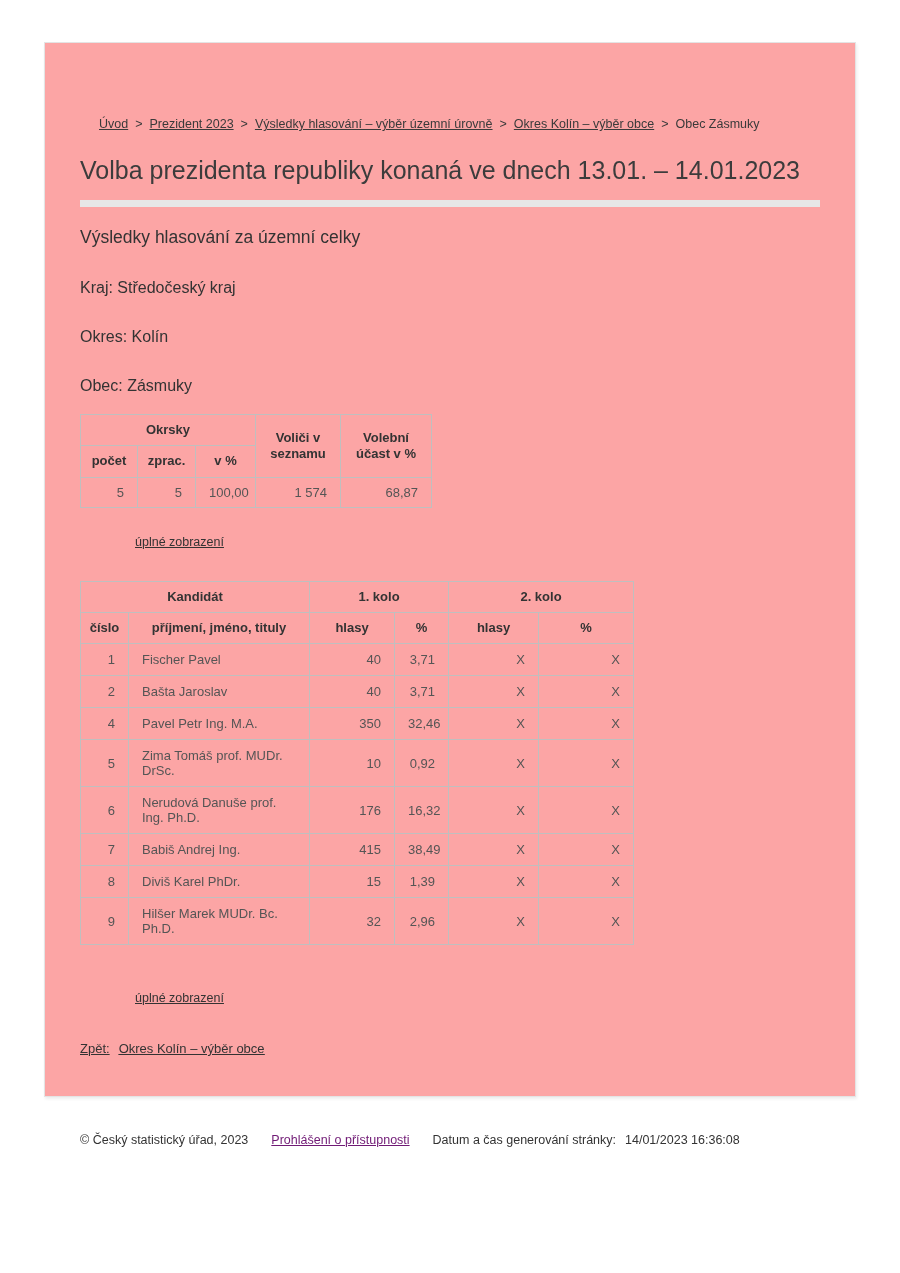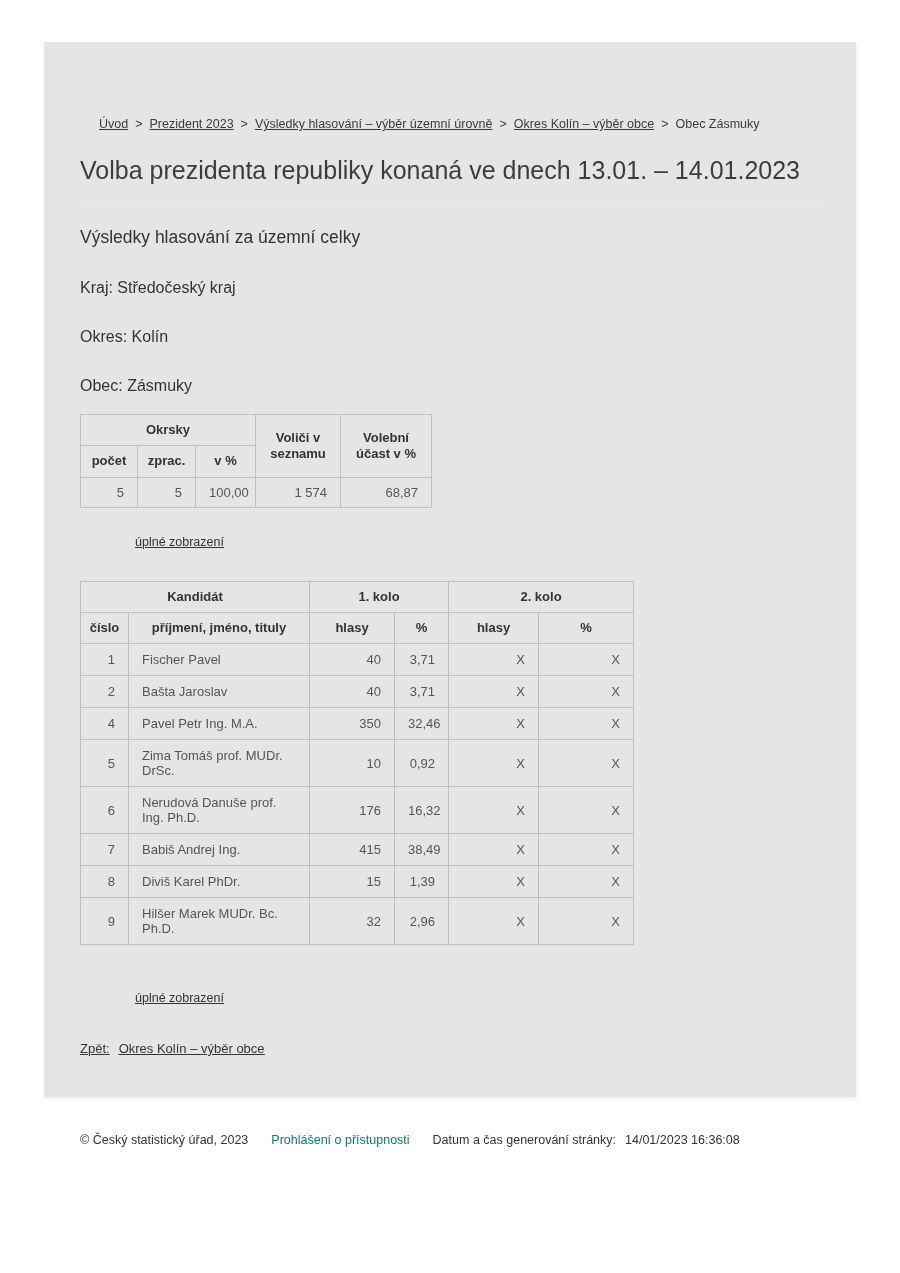--- a/index.html
+++ b/index.html
@@ -7,21 +7,21 @@
   body {
     width: 900px; height: 1273px;
     font-family: "Liberation Sans", sans-serif;
     color: #333;
     position: relative;
   }
   .container {
     margin: 42px 44px 0 44px;
     border: 1px solid #e4e4e4;
     box-shadow: 1px 2px 3px rgba(0,0,0,.07);
-    background: #e5e5e5;
+    background: #fca5a5;
     min-height: 905px;
     padding: 74px 35px 40px 35px;
   }
   
   .breadcrumb { margin-left: 19px; font-size: 12.5px; color: #3a3a3a; white-space: nowrap; }
   .breadcrumb a { color: #3a3a3a; text-decoration: underline; cursor: pointer; }
   .breadcrumb .sep { margin: 0 7px; color: #3a3a3a; }
   .breadcrumb .current { color: #3a3a3a; }
   
   h1.page-title { font-size: 25px; font-weight: normal; color: #3c3c3c; margin-top: 25px; }
@@ -37,21 +37,21 @@
   .summary-table { width: 351px; }
   .candidates-table { width: 553px; margin-top: 31px; }
   .candidates-table td { padding-top: 8px; padding-bottom: 8px; }
   
   a.full-view { display: inline-block; margin: 27px 0 0 55px; font-size: 12.5px; color: #333; text-decoration: underline; cursor: pointer; }
   a.full-view.bottom { margin-top: 46px; }
   .back-line { margin-top: 35px; font-size: 13px; color: #333; text-decoration: underline; }
   .back-line a { color: #333; text-decoration: underline; margin-left: 9px; cursor: pointer; }
   
   .footer { margin: 36px 0 0 80px; font-size: 12.5px; color: #333; display: flex; align-items: baseline; gap: 23px; }
-  .footer a { color: #0f766e; cursor: pointer; }
+  .footer a { color: #701a75; text-decoration: underline; cursor: pointer; }
   .footer .gen-value { margin-left: -14px; }
 </style>
 </head>
 <body>
 
 <div class="container">
 
   <div class="breadcrumb">
     <a>Úvod</a><span class="sep">&gt;</span><a>Prezident 2023</a><span class="sep">&gt;</span><a>Výsledky hlasování – výběr územní úrovně</a><span class="sep">&gt;</span><a>Okres Kolín – výběr obce</a><span class="sep">&gt;</span><span class="current">Obec Zásmuky</span>
   </div>

